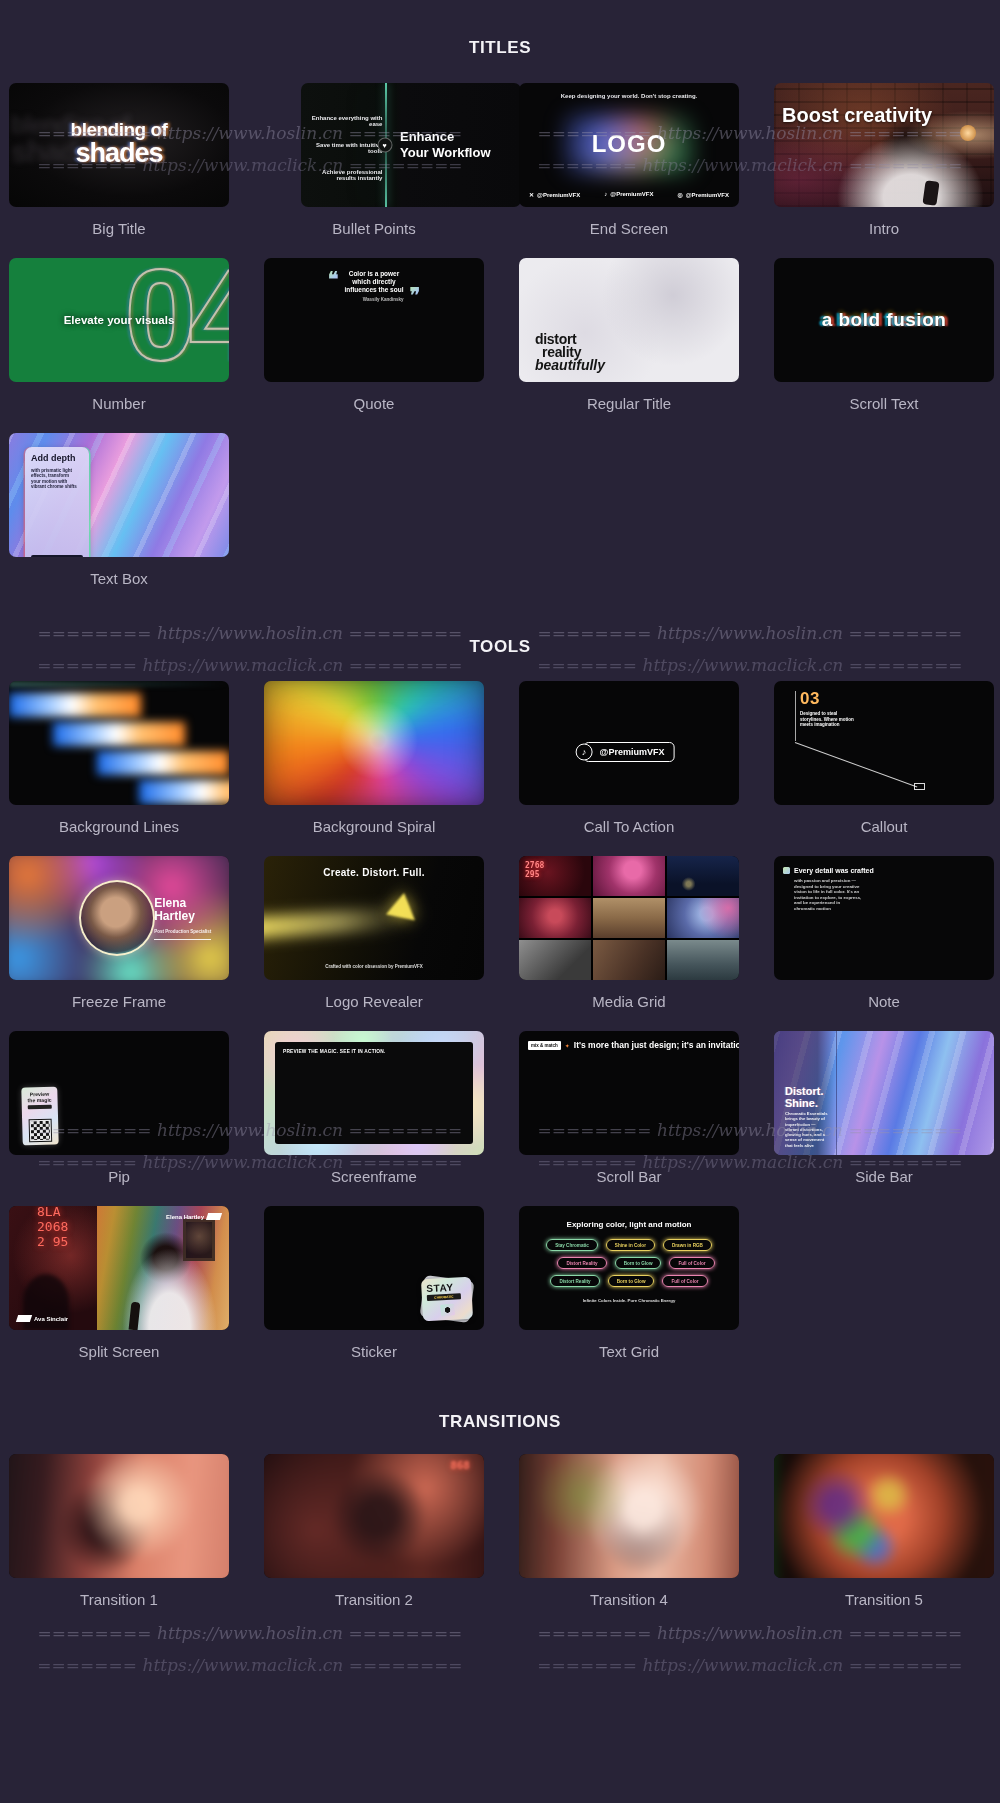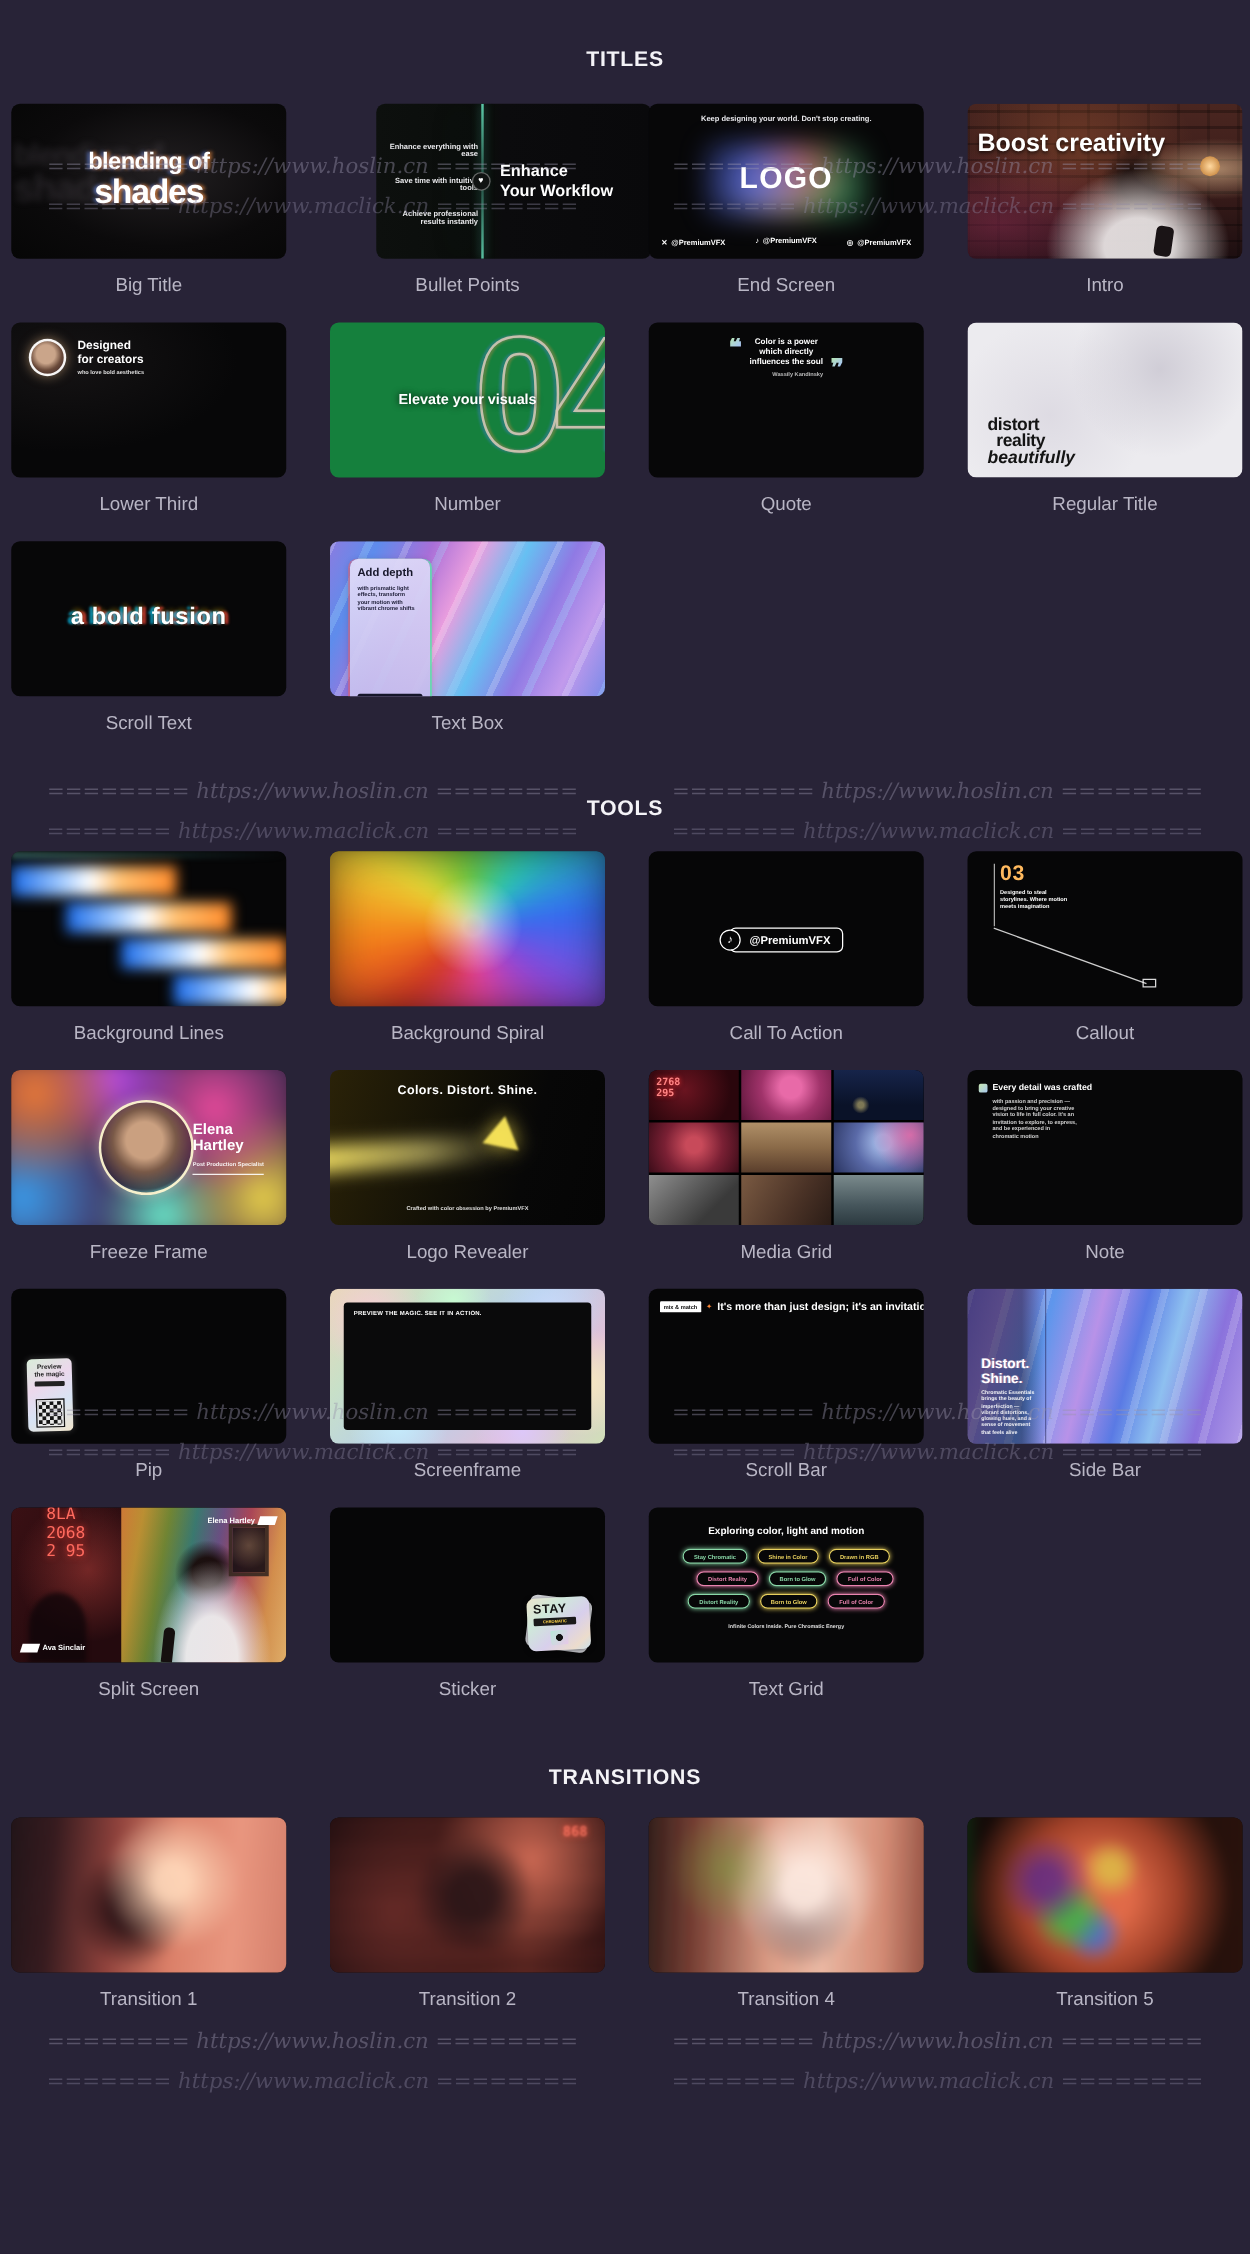--- a/index.html
+++ b/index.html
@@ -388,31 +388,20 @@
 
     <div class="cell">
       <div class="th tb-intro">
         <div class="title">Boost creativity</div>
         <div class="lamp"></div>
         <div class="mic"></div>
       </div>
       <div class="lbl">Intro</div>
     </div>
 
-    <div class="cell">
-      <div class="th tb-low">
-        <div class="avatar"></div>
-        <div class="txt">
-          <div class="t1">Designed</div>
-          <div class="t1">for creators</div>
-          <div class="sub">who love bold aesthetics</div>
-        </div>
-      </div>
-      <div class="lbl">Lower Third</div>
-    </div>
 
     <div class="cell">
       <div class="th tb-num">
         <div class="num">04</div>
         <div class="cap">Elevate your visuals</div>
       </div>
       <div class="lbl">Number</div>
     </div>
 
     <div class="cell">
@@ -512,21 +501,21 @@
           <div class="sub">Post Production Specialist</div>
         </div>
       </div>
       <div class="lbl">Freeze Frame</div>
     </div>
 
     <div class="cell">
       <div class="th tb-lrv">
         <div class="beam"></div>
         <div class="arrow"></div>
-        <div class="h">Colors. Distort. Shine.</div>
+        <div class="h">Create. Distort. Full.</div>
         <div class="foot">Crafted with color obsession by PremiumVFX</div>
       </div>
       <div class="lbl">Logo Revealer</div>
     </div>
 
     <div class="cell">
       <div class="th tb-med">
         <div class="mc m1">
           <div class="dg">
             <div>2768</div>

